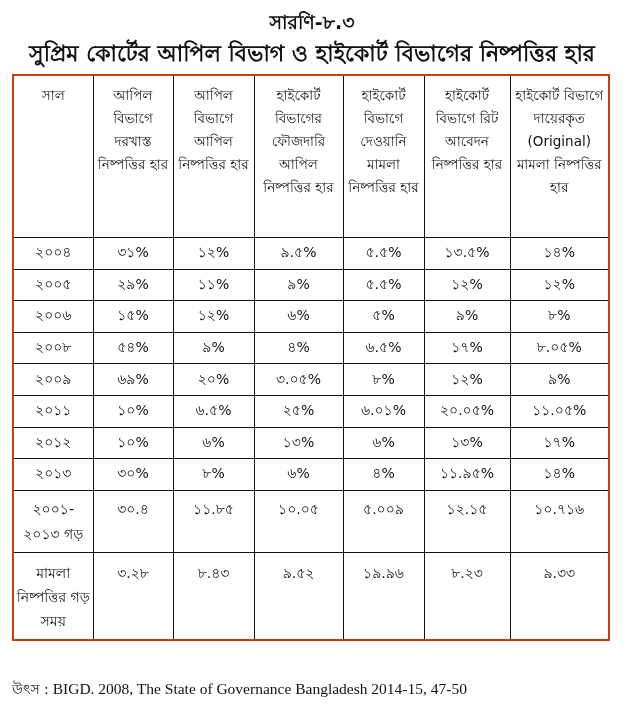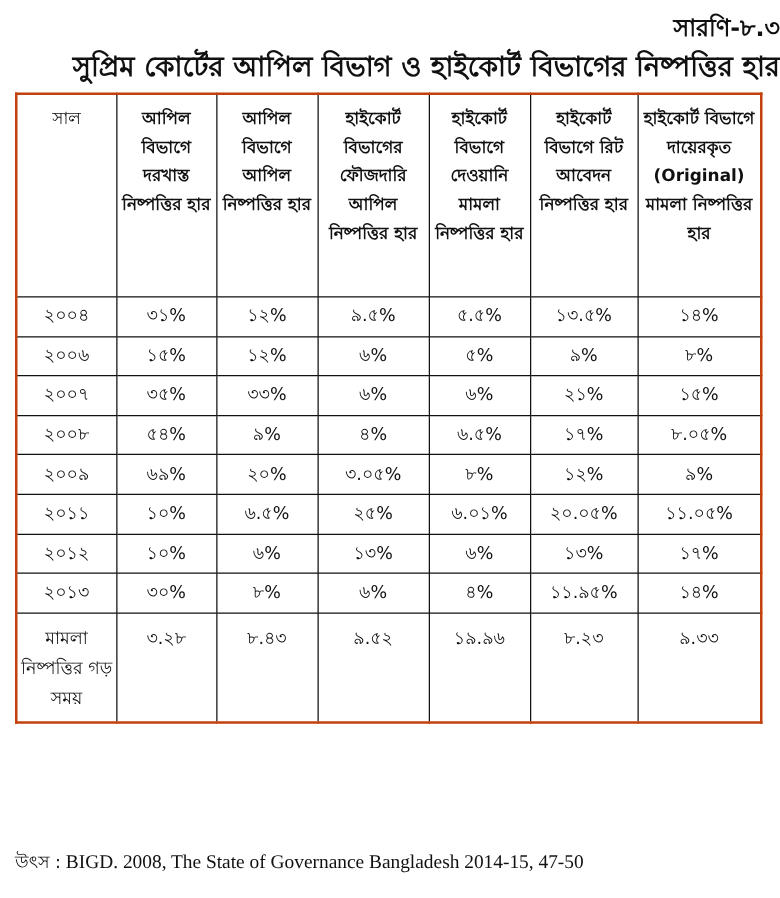--- a/index.html
+++ b/index.html
@@ -1,24 +1,24 @@
 <!DOCTYPE html>
 <html><head>
 <meta charset="utf-8">
 <style>
   html, body { margin:0; padding:0; background:#ffffff; }
   body { width:624px; height:718px; position:relative; overflow:hidden;
          font-family:"DejaVu Sans", sans-serif; color:#111; }
-  .caption { position:absolute; left:0; width:624px; text-align:right; font-weight:bold; }
+  .caption { position:absolute; left:0; width:624px; text-align:center; font-weight:bold; }
   .cap1 { top:8px; font-size:19px; }
   .cap2 { top:36px; font-size:22px; }
   table { position:absolute; left:12px; top:74px; width:596px; border-collapse:collapse;
           table-layout:fixed; border:2px solid #c2410c; }
   td, th { border:1.4px solid #111; text-align:center; padding:0; font-size:14px; }
-  th { vertical-align:top; font-weight:bold; font-size:13.5px; line-height:23px; padding-top:8px; height:153px; }
+  th { vertical-align:top; font-weight:normal; font-size:13.5px; line-height:23px; padding-top:8px; height:153px; }
   th.year-h { font-weight:normal; }
   td { height:30.6px; }
   tr.avg td { vertical-align:top; height:55px; padding-top:6px; line-height:25px; }
   tr.avgtime td { vertical-align:top; height:78px; padding-top:8px; line-height:24px; }
   .source { position:absolute; left:12px; top:678px; font-size:15.5px; font-family:"Liberation Serif", serif;text-align:center; }
   .source .lbl { font-family:"DejaVu Sans", sans-serif; font-size:14px; }
 </style>
 </head>
 <body>
 
@@ -50,36 +50,36 @@
       <tr>
         <td>২০০৪</td>
         <td>৩১%</td>
         <td>১২%</td>
         <td>৯.৫%</td>
         <td>৫.৫%</td>
         <td>১৩.৫%</td>
         <td>১৪%</td>
       </tr>
       <tr>
+        <td>২০০৫</td>
+        <td>২৯%</td>
+        <td>১১%</td>
+        <td>৯%</td>
+        <td>৫.৫%</td>
+        <td>১২%</td>
+        <td>১২%</td>
+      </tr>
+      <tr>
         <td>২০০৬</td>
         <td>১৫%</td>
         <td>১২%</td>
         <td>৬%</td>
         <td>৫%</td>
         <td>৯%</td>
         <td>৮%</td>
-      </tr>
-      <tr>
-        <td>২০০৭</td>
-        <td>৩৫%</td>
-        <td>৩৩%</td>
-        <td>৬%</td>
-        <td>৬%</td>
-        <td>২১%</td>
-        <td>১৫%</td>
       </tr>
       <tr>
         <td>২০০৮</td>
         <td>৫৪%</td>
         <td>৯%</td>
         <td>৪%</td>
         <td>৬.৫%</td>
         <td>১৭%</td>
         <td>৮.০৫%</td>
       </tr>
@@ -112,20 +112,29 @@
       </tr>
       <tr>
         <td>২০১৩</td>
         <td>৩০%</td>
         <td>৮%</td>
         <td>৬%</td>
         <td>৪%</td>
         <td>১১.৯৫%</td>
         <td>১৪%</td>
       </tr>
+      <tr class="avg">
+        <td>২০০১- ২০১৩ গড়</td>
+        <td>৩০.৪</td>
+        <td>১১.৮৫</td>
+        <td>১০.০৫</td>
+        <td>৫.০০৯</td>
+        <td>১২.১৫</td>
+        <td>১০.৭১৬</td>
+      </tr>
       <tr class="avgtime">
         <td>মামলা নিষ্পত্তির গড় সময়</td>
         <td>৩.২৮</td>
         <td>৮.৪৩</td>
         <td>৯.৫২</td>
         <td>১৯.৯৬</td>
         <td>৮.২৩</td>
         <td>৯.৩৩</td>
       </tr>
     </tbody>

